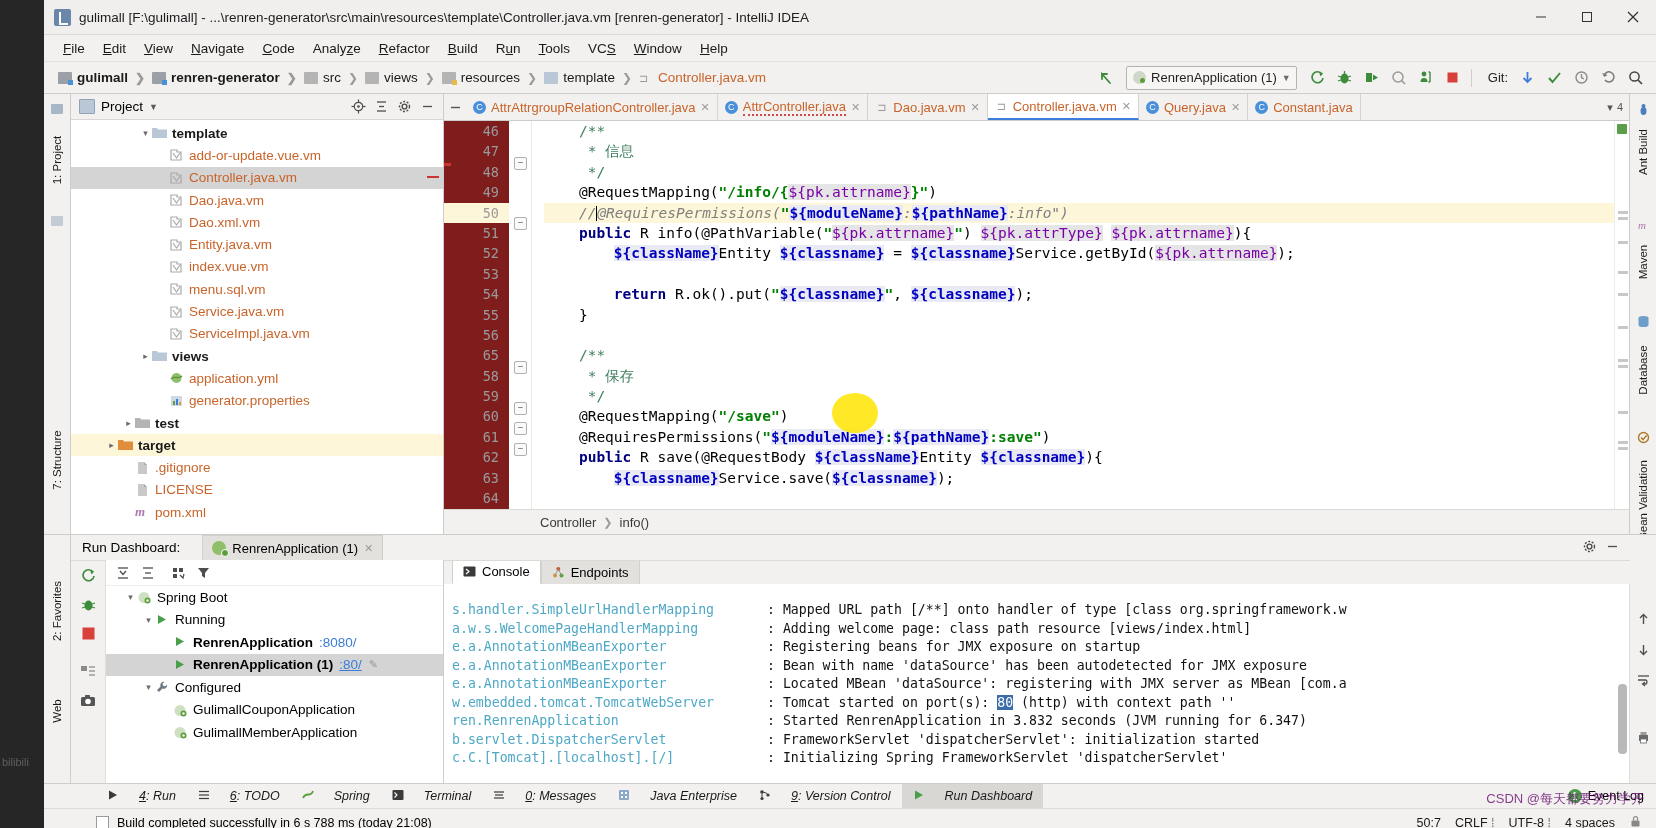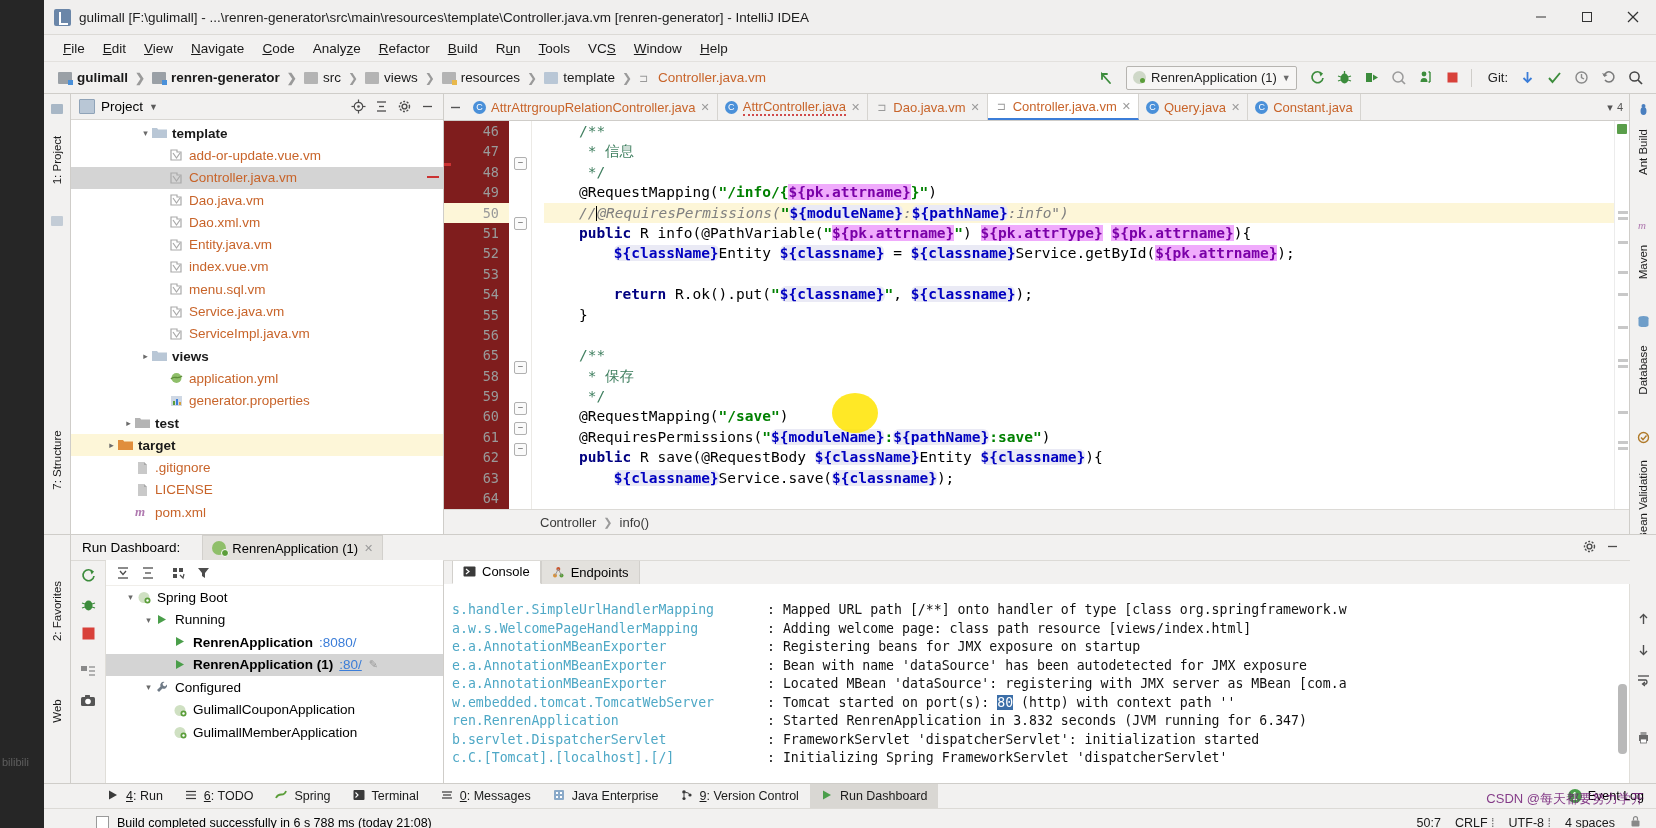--- a/index.html
+++ b/index.html
@@ -100,22 +100,22 @@
   .fold-col{width:22px;position:relative;flex:none;background:#fff;border-right:1px solid #eceae6;}
   .foldmark{position:absolute;width:11px;height:11px;border:1px solid #b0b0b0;border-radius:2px;
      background:#fafafa;font-size:9px;line-height:9px;text-align:center;color:#666;left:5px;}
   .codelines{flex:1;position:relative;padding-left:12px;overflow:hidden;}
   .cl{height:20.4px;white-space:pre;}
   .cl.hl{background:#fdf6d8;}
   .kw{color:#000080;font-weight:bold;}
   .str{color:#008000;font-weight:bold;}
   .cmt{color:#808080;font-style:italic;}
   .cmt2{color:#3f7f5f;}
-  .var{color:#0000c0;font-weight:bold;background:#eaeaf5;border-radius:6px;}
-  .varp{color:#7a00a8;font-weight:bold;background:#f0abfc;text-align:center;}
+  .var{color:#0000c0;font-weight:bold;background:#eaeaf5;}
+  .varp{color:#7a00a8;font-weight:normal;background:#e5e5e5;text-align:center;}
   .pl{color:#000;}
   .hlcircle{position:absolute;width:46px;height:40px;border-radius:50%;background:#ffe400;opacity:.85;z-index:1;}
   .caret{display:inline-block;width:1px;height:15px;background:#000;vertical-align:-3px;}
 
   .breadcrumb-code{height:24px;background:#f2f1f0;border-top:1px solid #dcdad6;display:flex;align-items:center;
      padding-left:96px;font-size:13px;color:#3a3a3a;gap:7px;font-family:"Liberation Sans",sans-serif;}
   .breadcrumb-code .sep{color:#9a9a9a;font-size:11px;}
 
   
   .markers{width:14px;background:#fff;position:relative;flex:none;border-left:1px solid #ececec;}
@@ -155,21 +155,21 @@
      font-family:"DejaVu Sans Mono","Liberation Mono",monospace;font-size:13.2px;line-height:18.5px;padding-left:8px;padding-top:17px;}
   .lg{white-space:pre;height:18.5px;}
   .lg .cls{color:#4ea8c6;display:inline-block;width:315px;}
   .lg .msg{color:#111;}
   .lg .sel{background:#3b6ea8;color:#fff;}
   .con-right{width:26px;background:#f2f1f0;border-left:1px solid #e0ded9;display:flex;flex-direction:column;align-items:center;padding-top:28px;gap:12px;color:#4d4d4d;}
   .scrollthumb{position:absolute;right:2px;width:9px;background:#b9b9b9;border-radius:4px;}
 
   
   .twbar{height:24px;background:#f2f1f0;border-top:1px solid #cfcdc9;display:flex;align-items:center;padding-left:52px;font-size:12.5px;gap:0;}
-  .twb{display:flex;align-items:center;gap:7px;padding:0 11px;height:24px;color:#1a1a1a;}
+  .twb{display:flex;align-items:center;gap:20px;padding:0 11px;height:24px;color:#1a1a1a;font-style:italic;}
   .twb.active{background:#d9d7d3;}
   .twb u{text-decoration:underline;}
   .twbar .right{margin-left:auto;display:flex;align-items:center;gap:6px;padding-right:12px;}
   .evt-badge{width:14px;height:14px;border-radius:50%;background:#4a9e4a;color:#fff;font-size:10px;display:flex;align-items:center;justify-content:center;}
 
   .statusbar{height:27px;background:#f2f1f0;border-top:1px solid #dcdad6;display:flex;align-items:center;padding-left:52px;font-size:12.5px;position:relative;}
   .sb-chk{width:11px;height:11px;border:1px solid #9a9a9a;background:#fff;margin-right:8px;}
   .statusbar .right{margin-left:auto;display:flex;align-items:center;gap:14px;padding-right:14px;color:#1a1a1a;}
   .sb-sep{color:#6b6b6b;}
 

